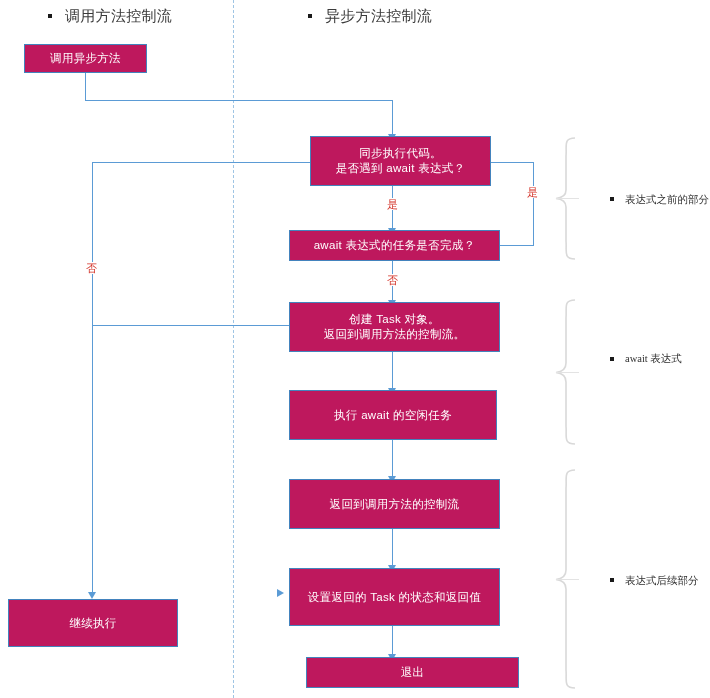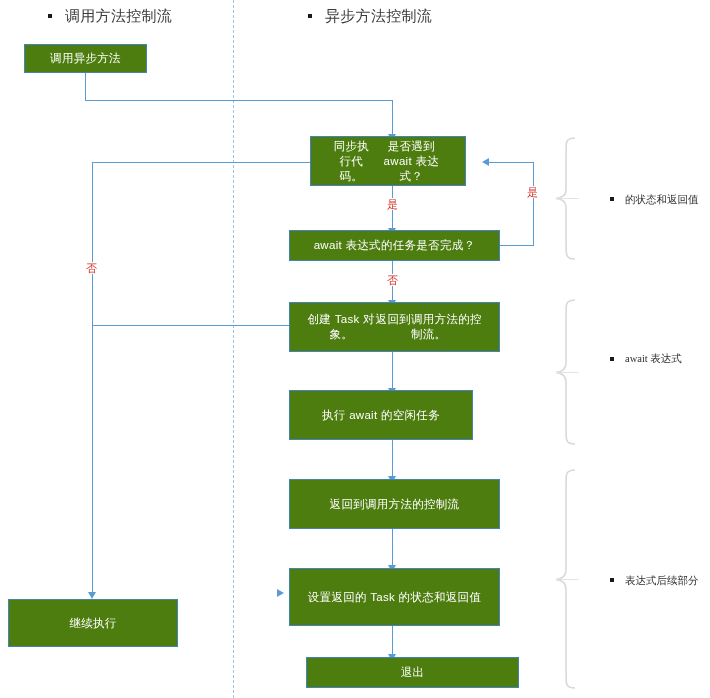--- a/index.html
+++ b/index.html
@@ -36,31 +36,31 @@
   .divider{
     position:absolute;
     top:0;
     width:0;
     border-left:1px dashed #9fc5e4;
   }
 
   
   .node{
     position:absolute;
-    background:#4d7c0f;
+    background:#be185d;
     border:1px solid #4383bd;
     color:#ffffff;
     font-size:11.5px;
     line-height:15px;
     display:flex;
     align-items:center;
     justify-content:center;
     text-align:center;
     box-sizing:border-box;
-    padding:2px 17px;
+    padding:2px 6px;
     letter-spacing:0.3px;
   }
   .node span{display:block;}
 
   
   .hline{
     position:absolute;
     height:0;
     border-top:1.5px solid #5b9bd5;
   }
@@ -178,35 +178,35 @@
   <div class="edge-label" style="left:526px;top:186px;">是</div>
 
   <div class="edge-label" style="left:386px;top:274px;">否</div>
 
   <div class="edge-label" style="left:85px;top:262px;">否</div>
 
   <div class="node" style="left:24px;top:44px;width:123px;height:29px;">
     <span>调用异步方法</span>
   </div>
 
-  <div class="node" style="left:310px;top:136px;width:156px;height:50px;flex-direction:row;">
+  <div class="node" style="left:310px;top:136px;width:181px;height:50px;flex-direction:column;">
     <span>同步执行代码。</span>
     <span>是否遇到 await 表达式？</span>
   </div>
 
   <div class="node" style="left:289px;top:230px;width:211px;height:31px;">
     <span>await 表达式的任务是否完成？</span>
   </div>
 
-  <div class="node" style="left:289px;top:302px;width:211px;height:50px;flex-direction:row;">
+  <div class="node" style="left:289px;top:302px;width:211px;height:50px;flex-direction:column;">
     <span>创建 Task 对象。</span>
     <span>返回到调用方法的控制流。</span>
   </div>
 
-  <div class="node" style="left:289px;top:390px;width:184px;height:50px;">
+  <div class="node" style="left:289px;top:390px;width:208px;height:50px;">
     <span>执行 await 的空闲任务</span>
   </div>
 
   <div class="node" style="left:289px;top:479px;width:211px;height:50px;">
     <span>返回到调用方法的控制流</span>
   </div>
 
   <div class="node" style="left:289px;top:568px;width:211px;height:58px;">
     <span>设置返回的 Task 的状态和返回值</span>
   </div>
@@ -219,21 +219,21 @@
     <span>继续执行</span>
   </div>
 
   <div class="brace" style="left:553px;top:136px;">
     <svg width="34" height="125" viewBox="0 0 34 125">
       <path d="M22 2 C10 2 14 10 13 20 L13 54 C13 60 8 62 3 62.5 C8 63 13 65 13 71 L13 105 C14 115 10 123 22 123" fill="none" stroke="#d9d9d9" stroke-width="1.6"></path>
       <line x1="3" y1="62.5" x2="26" y2="62.5" stroke="#e3e3e3" stroke-width="1"></line>
     </svg>
   </div>
   <div class="annot" style="left:610px;top:193px;">
-    <span class="bullet"></span><span>的状态和返回值</span>
+    <span class="bullet"></span><span>表达式之前的部分</span>
   </div>
 
   <div class="brace" style="left:553px;top:298px;">
     <svg width="34" height="148" viewBox="0 0 34 148">
       <path d="M22 2 C10 2 14 10 13 20 L13 65 C13 72 8 74 3 74.5 C8 75 13 77 13 84 L13 128 C14 138 10 146 22 146" fill="none" stroke="#d9d9d9" stroke-width="1.6"></path>
       <line x1="3" y1="74.5" x2="26" y2="74.5" stroke="#e3e3e3" stroke-width="1"></line>
     </svg>
   </div>
   <div class="annot" style="left:610px;top:352px;font-family:Liberation Serif, serif;">
     <span class="bullet"></span><span>await 表达式</span>

